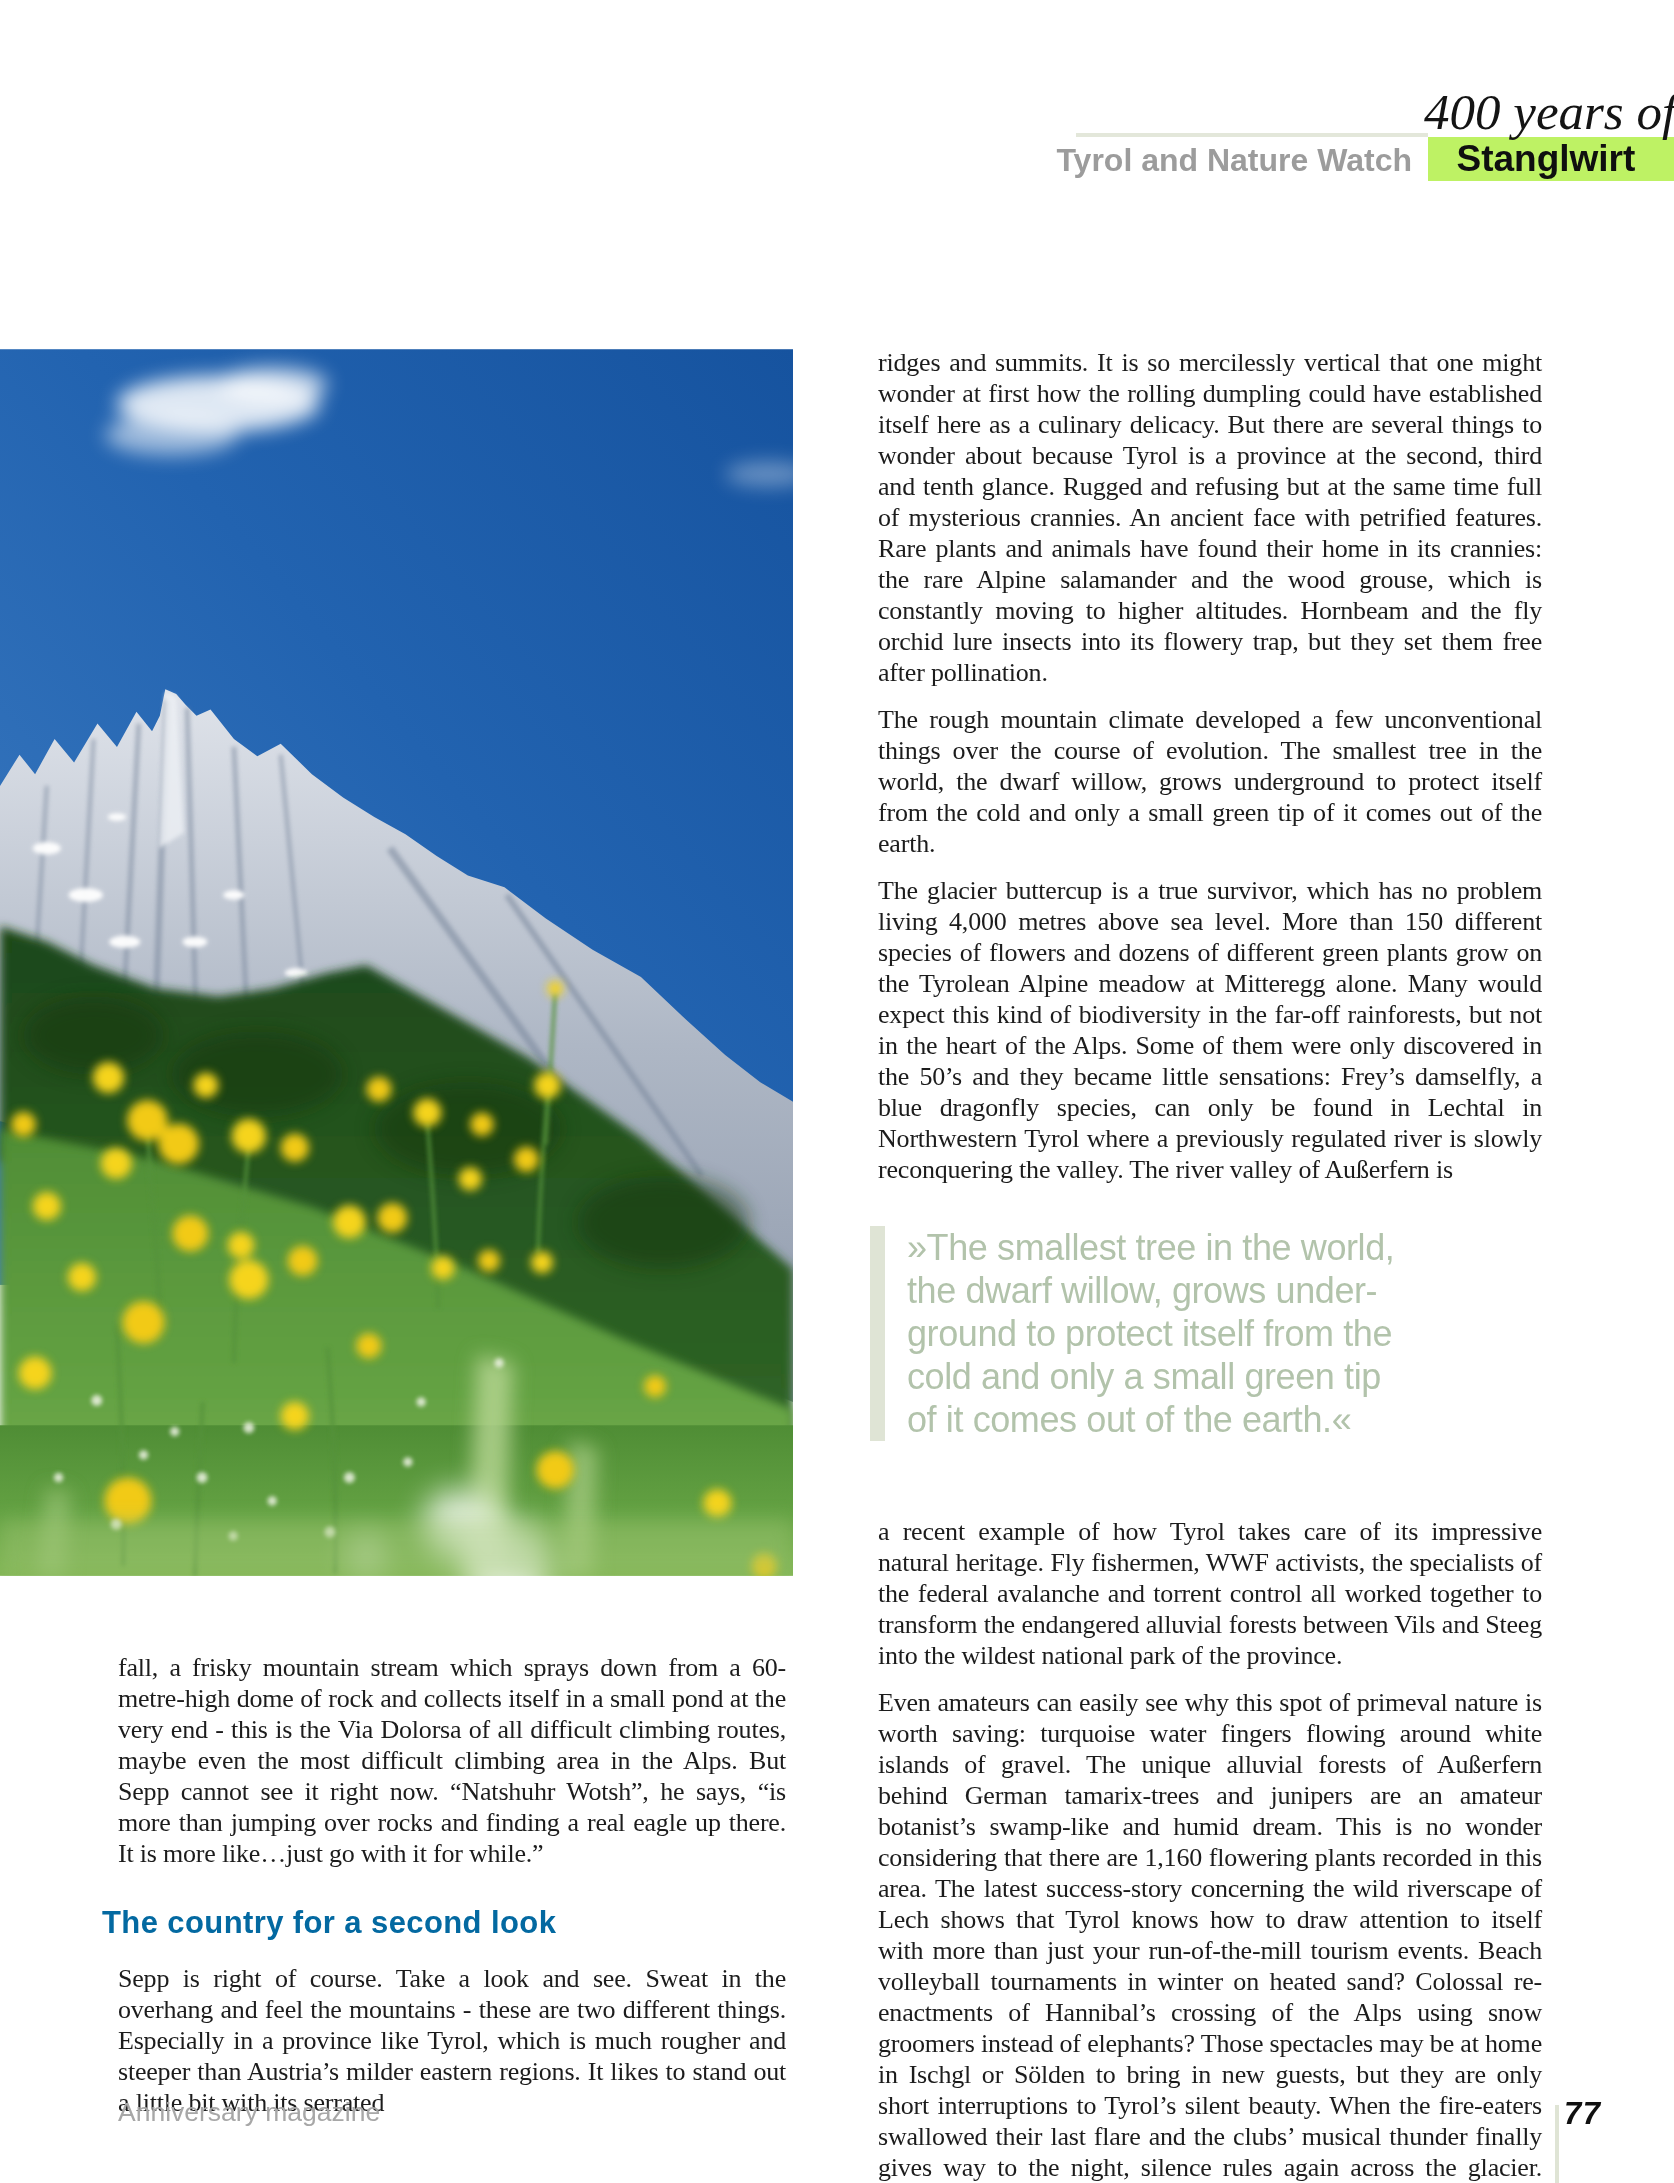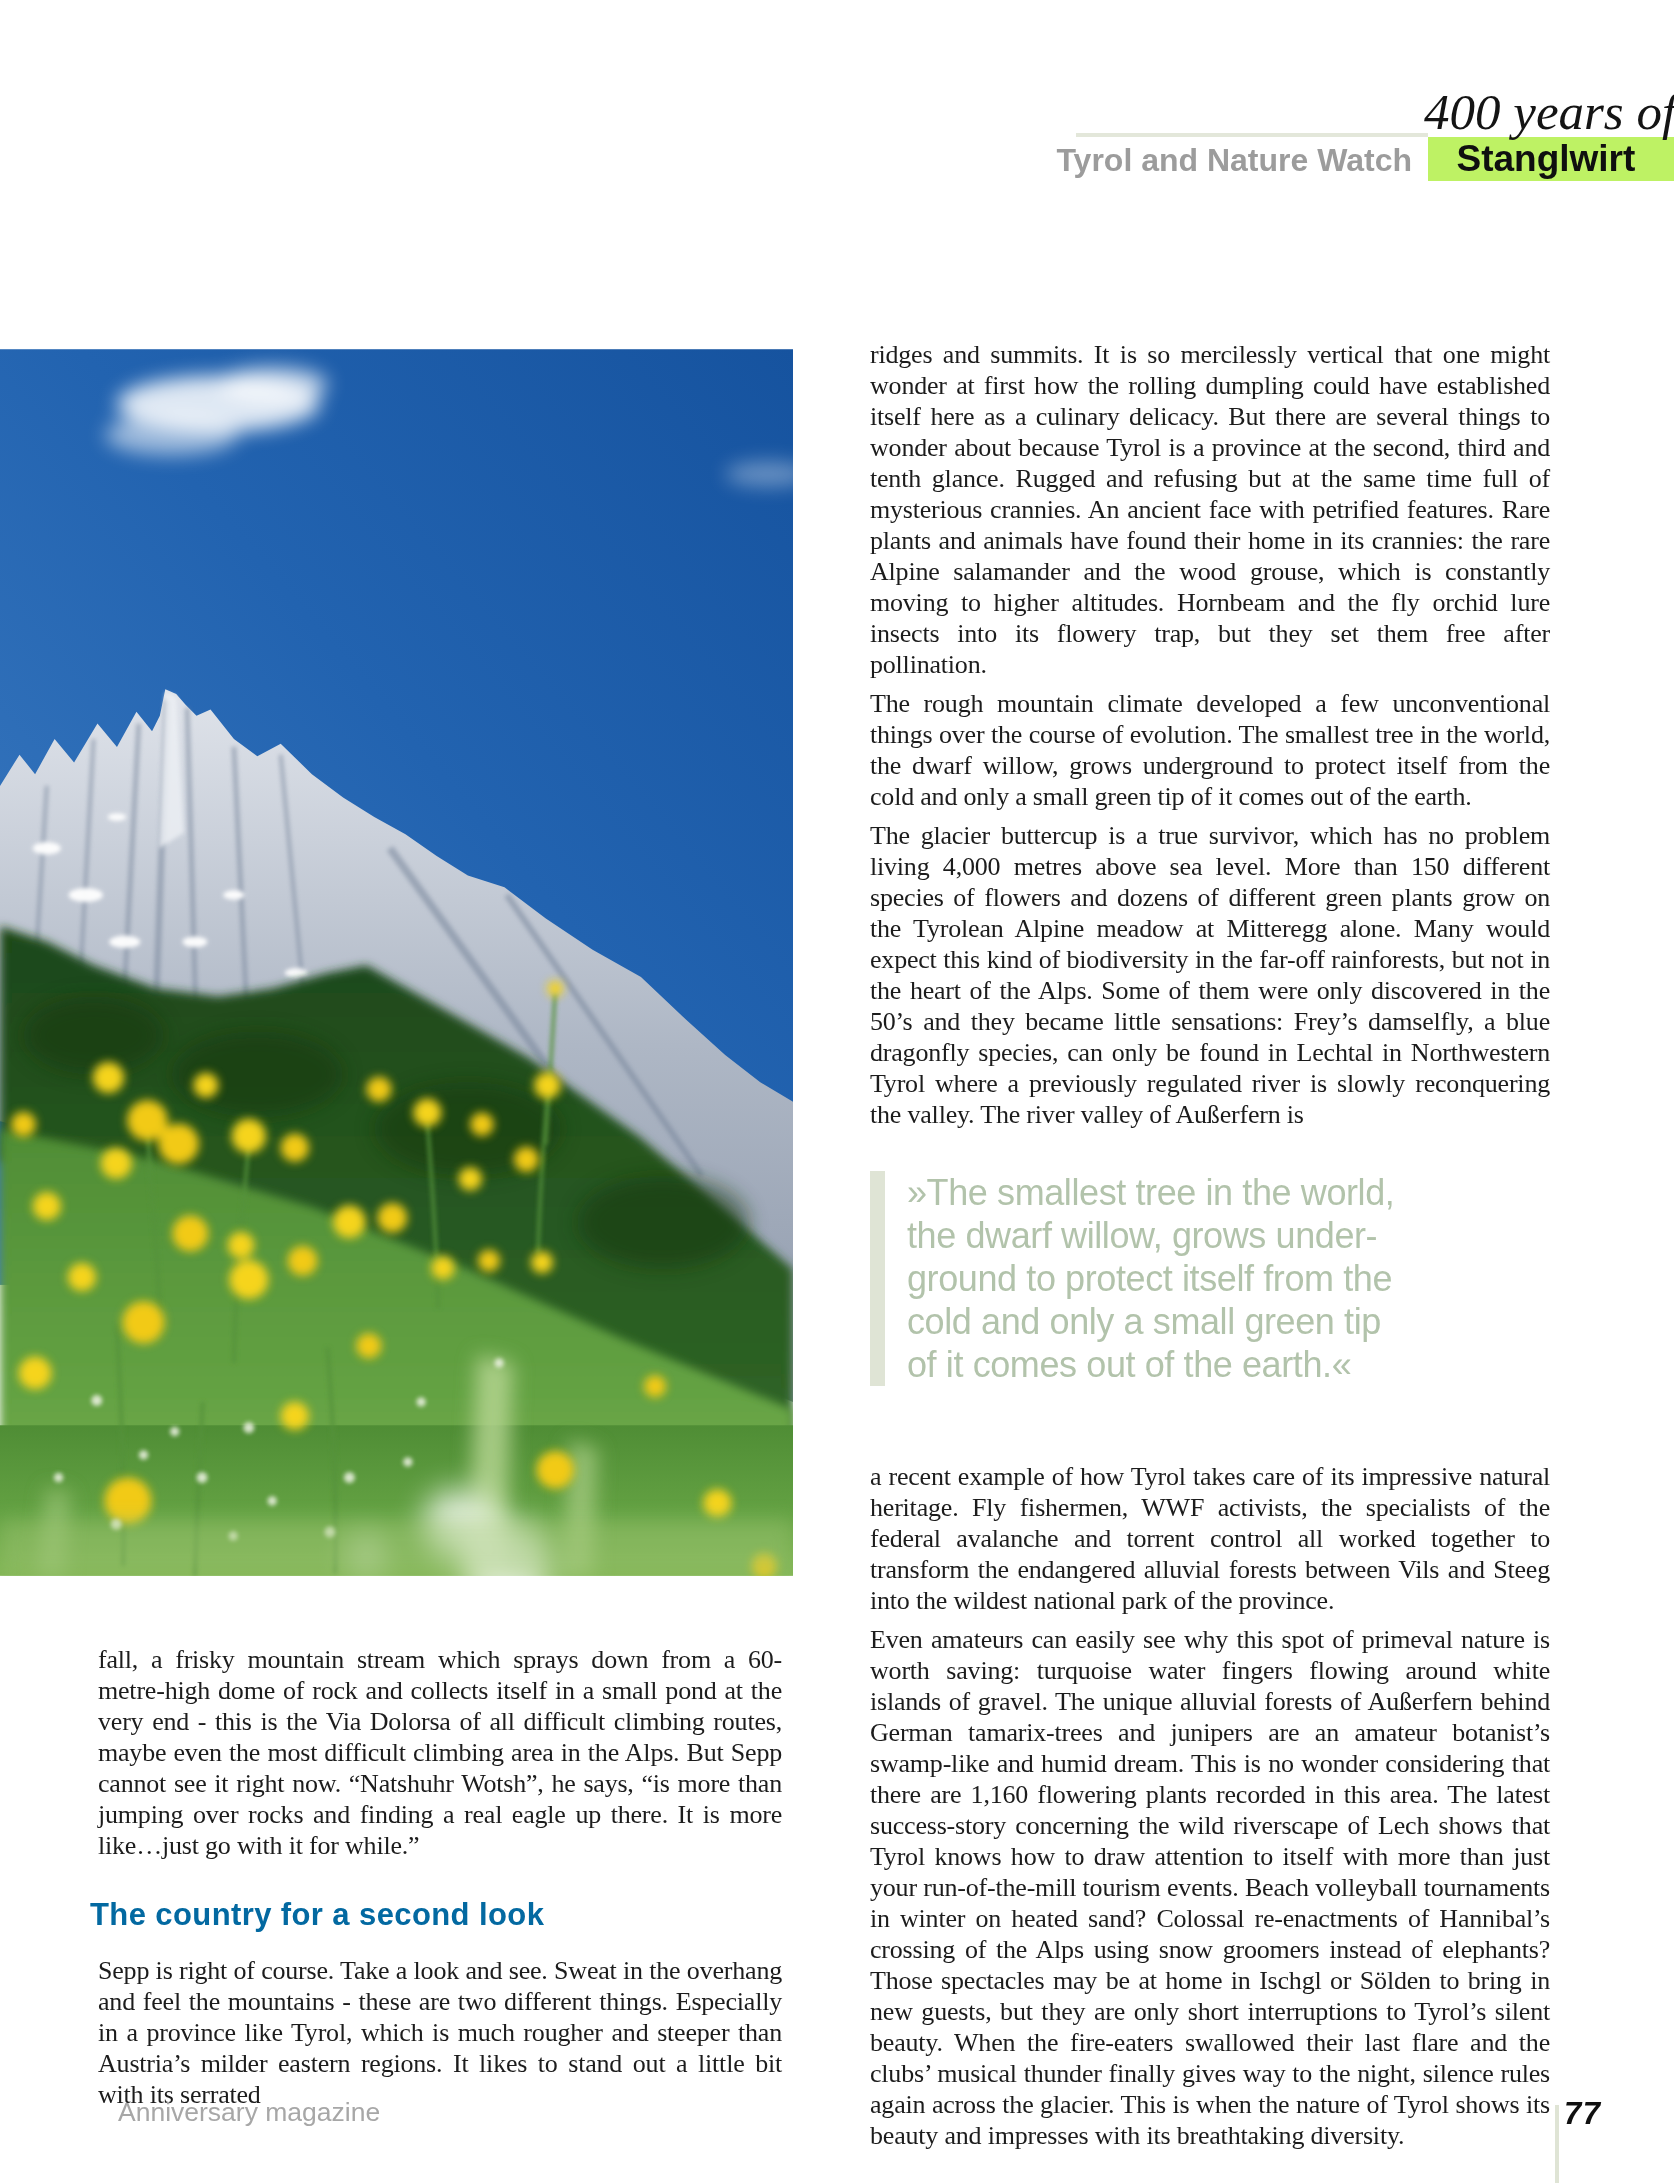--- a/index.html
+++ b/index.html
@@ -26,22 +26,22 @@
     left:1424px;top:87px;white-space:nowrap;z-index:3;
     font-family:"Liberation Serif",serif;font-style:italic;
     font-size:51px;line-height:51px;color:#141414;
   }
 
   
   .photo{left:0;top:349px;width:793px;height:1227px;display:block;}
 
   
   .col{text-align:justify;}
-  .col p{margin:8px;font-size:26px;line-height:31px;letter-spacing:-0.2px;}
-  .left-col{left:90px;top:1636px;width:700px;}
+  .col p{margin:16px;font-size:26px;line-height:31px;letter-spacing:-0.2px;}
+  .left-col{left:102px;top:1636px;width:700px;}
   .right-col{left:862px;top:331px;width:696px;}
 
   .section-heading{
     margin:37px 0 23.4px 0;text-align:left;
     font-family:"Liberation Sans",sans-serif;font-weight:bold;
     font-size:31px;line-height:34px;color:#0369a1;letter-spacing:0.4px;
   }
 
   .pull-quote{
     margin:41px 0 75px 8px;

